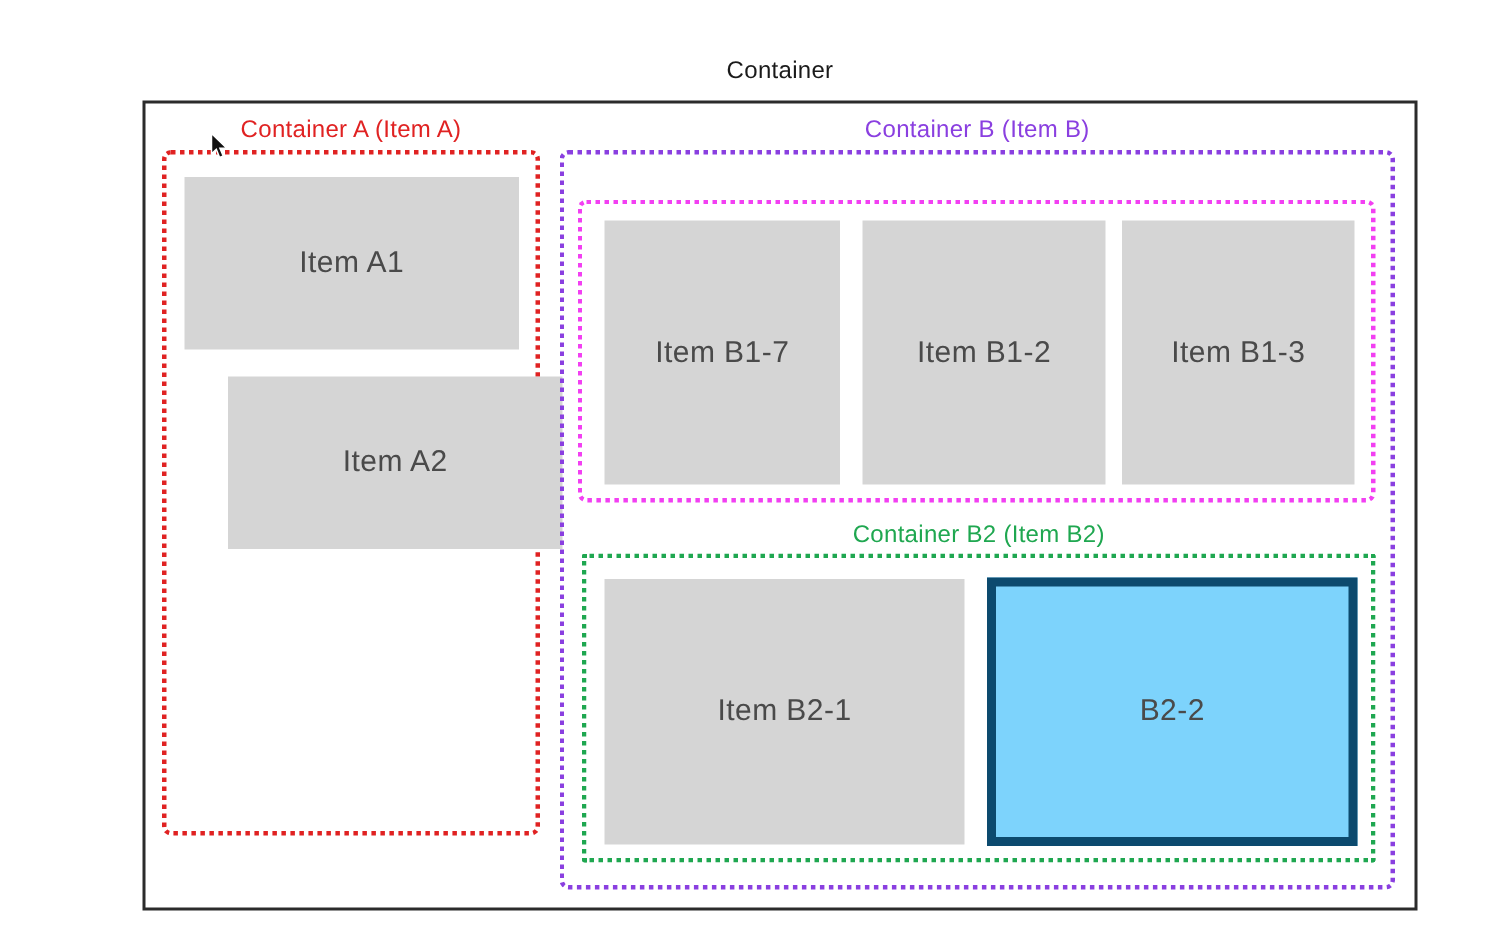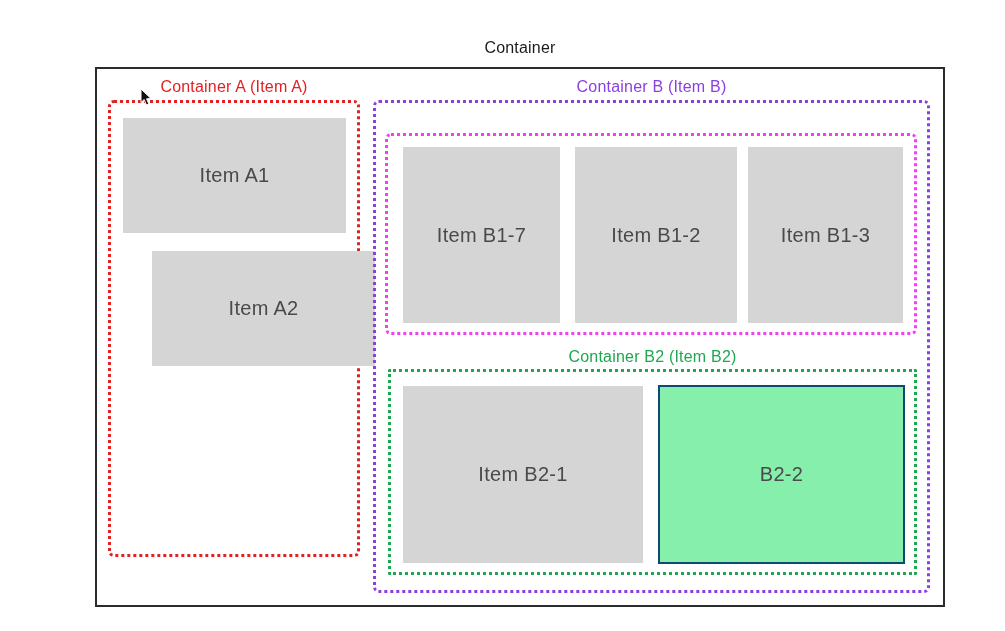--- a/index.html
+++ b/index.html
@@ -43,21 +43,21 @@
     display:flex;align-items:center;justify-content:center;
     font-size:20px;letter-spacing:0.3px;
   }
   .item-a1{left:123px;top:118px;width:223px;height:115px;}
   .item-a2{left:123px;top:251px;width:223px;height:115px;margin-left:29px;}
   .item-a3{left:123px;top:381px;width:223px;height:117px;}
   .item-b1-1{left:403px;top:147px;width:157px;height:176px;}
   .item-b1-2{left:575px;top:147px;width:162px;height:176px;}
   .item-b1-3{left:748px;top:147px;width:155px;height:176px;}
   .item-b2-1{left:403px;top:386px;width:240px;height:177px;text-align:right;}
-  .item-b2-2{left:658px;top:385px;width:247px;height:179px;border:2px solid #0c4a6e;background:#86efac;}
+  .item-b2-2{left:658px;top:385px;width:247px;height:179px;border:6px solid #0c4a6e;background:#7dd3fc;}
   .cursor{left:140px;top:88px;width:13px;height:19px;pointer-events:none;}
 </style>
 </head>
 <body>
 
 <div id="canvas">
 
   <div class="abs ctitle outer-title" style="left:95px;top:38px;width:850px;">Container</div>
   <div class="abs outer-box"></div>
 

